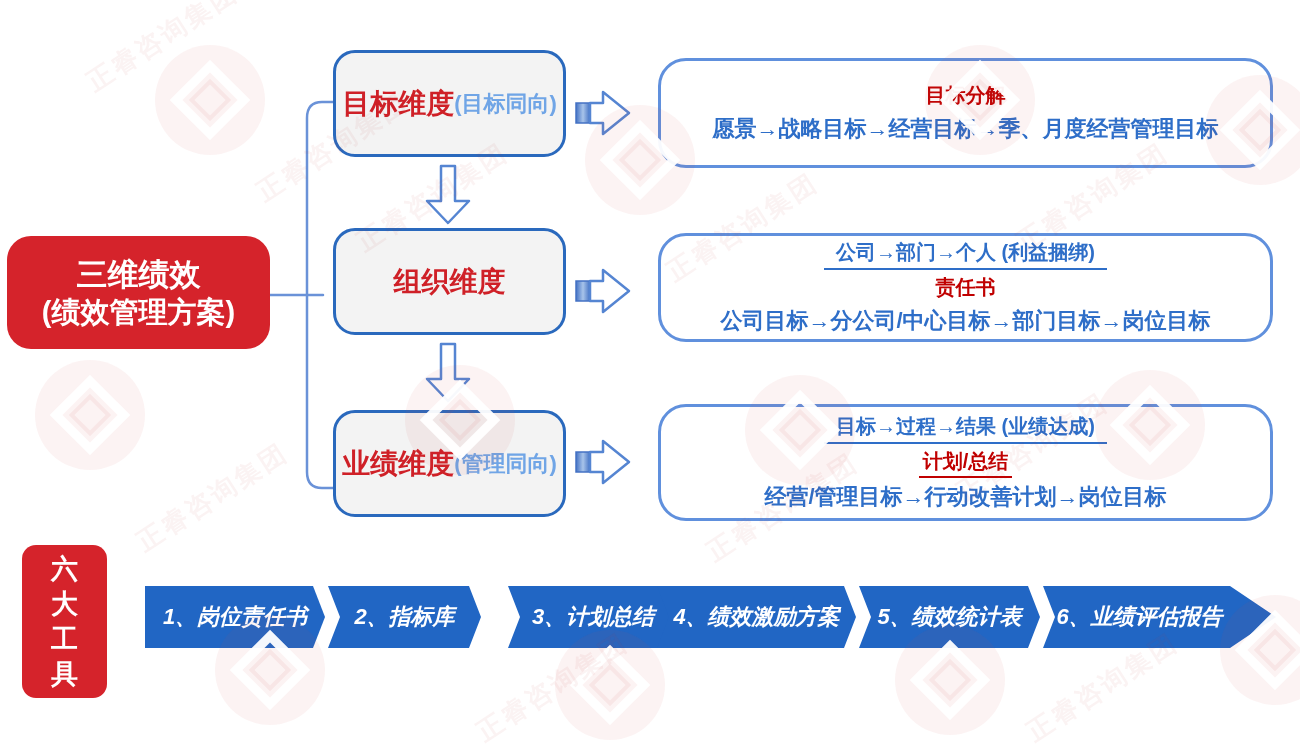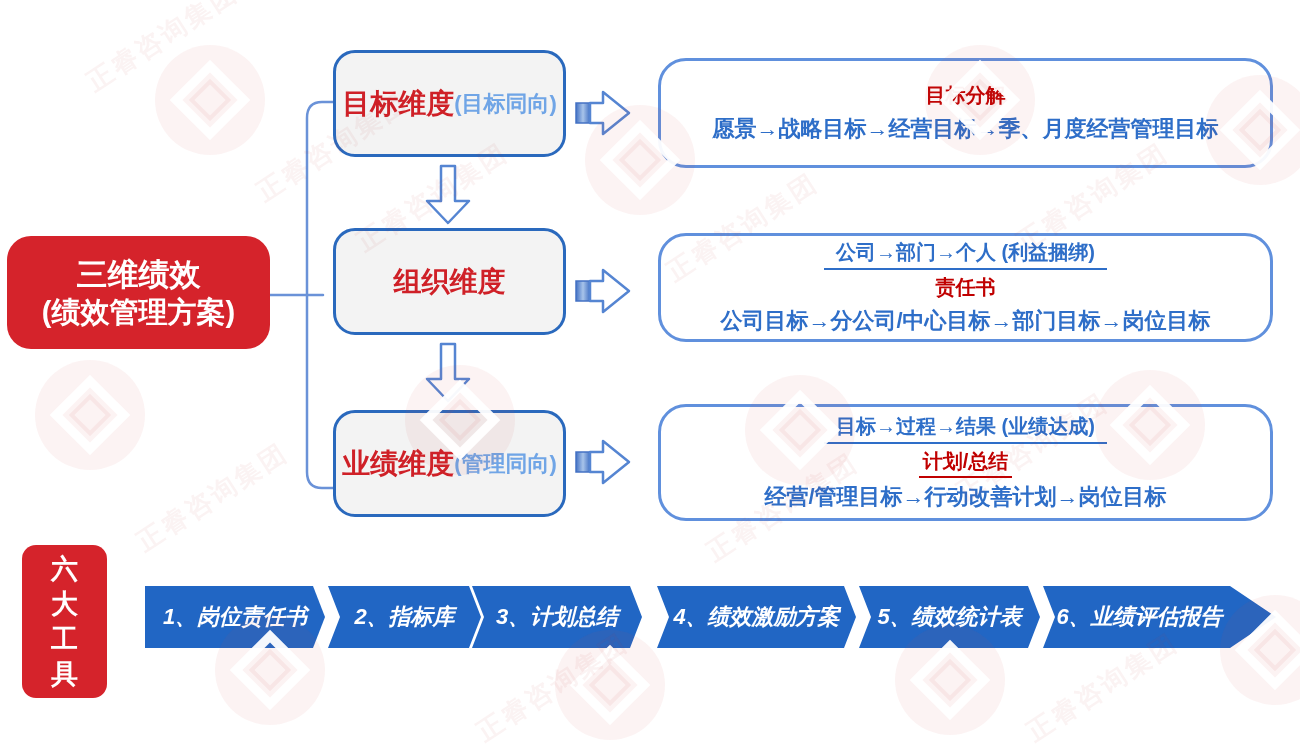--- a/index.html
+++ b/index.html
@@ -79,21 +79,21 @@
     position:absolute; top:586px; height:62px;
     background:var(--tool-blue,#2166c4);
     display:flex; align-items:center; justify-content:center;
     color:#fff; font-size:22px; font-weight:700; z-index:2;
     clip-path:polygon(0 0, calc(100% - 12px) 0, 100% 50%, calc(100% - 12px) 100%, 0 100%, 12px 50%);
     font-style:italic;
   }
   #tool-0 { left:145px; width:180px;
     clip-path:polygon(0 0, calc(100% - 12px) 0, 100% 50%, calc(100% - 12px) 100%, 0 100%); }
   #tool-1 { left:328px; width:153px; }
-  #tool-2 { left:472px; width:170px; }
+  #tool-2 { left:508px; width:170px; }
   #tool-3 { left:657px; width:199px; }
   #tool-4 { left:859px; width:181px; }
   #tool-5 { left:1043px; width:233px; padding-right:40px;
     clip-path:polygon(0 0, calc(100% - 46px) 0, 100% 50%, calc(100% - 46px) 100%, 0 100%, 12px 50%); }
 </style>
 </head>
 <body>
 
 <div id="stage">
 

